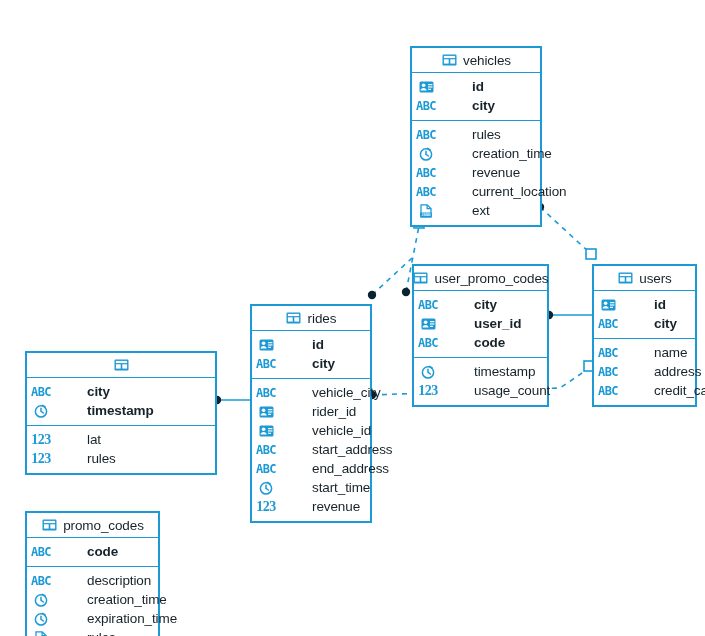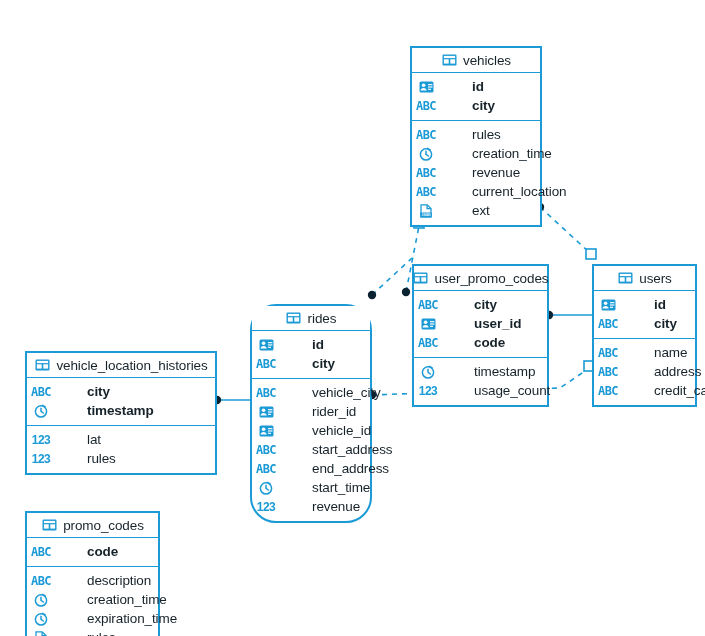--- a/index.html
+++ b/index.html
@@ -84,24 +84,24 @@
   .ic svg { display: block; }
   .ic-abc {
     font-size: 12px;
     font-weight: bold;
     color: #1b9ad6;
     font-family: "DejaVu Sans Mono", monospace;
     letter-spacing: -0.5px;
     line-height: 1;
   }
   .ic-num {
-    font-size: 12px;
+    font-size: 14px;
     font-weight: bold;
     color: #1b9ad6;
-    font-family: Liberation Sans, sans-serif;
+    font-family: Liberation Serif, serif;
     letter-spacing: -0.5px;
     line-height: 1;
   }
 </style>
 </head>
 <body>
 
 <svg id="edges" viewBox="0 0 705 636" xmlns="http://www.w3.org/2000/svg">
 
   <line x1="217" y1="400" x2="250" y2="400" stroke="#1b9ad6" stroke-width="1.6"></line>
@@ -307,21 +307,21 @@
           <span class="col-name">address</span>
         </div>
         <div class="col-row">
           <span class="ic">
             <span class="ic-abc">ABC</span>
           </span>
           <span class="col-name">credit_card</span>
         </div>
       </div>
     </div>
-    <div class="table-box" style="left: 250px; top: 288px; width: 122px; border-radius: 26px;">
+    <div class="table-box" style="left: 250px; top: 288px; width: 122px;">
       <div class="tbl-header">
         <span class="ic">
           <svg width="15" height="12" viewBox="0 0 15 12">
             <rect x="0.5" y="0.5" width="14" height="11" rx="1.2" fill="#1b9ad6"></rect>
             <rect x="1.9" y="1.9" width="11.2" height="2.2" fill="#ffffff"></rect>
             <rect x="1.9" y="5.3" width="4.8" height="4.3" fill="#ffffff"></rect>
             <rect x="8.3" y="5.3" width="4.8" height="4.3" fill="#ffffff"></rect>
           </svg>
         </span>
         <span class="tbl-title">rides</span>
@@ -413,21 +413,20 @@
     <div class="table-box" style="left: 25px; top: 335px; width: 192px;">
       <div class="tbl-header">
         <span class="ic">
           <svg width="15" height="12" viewBox="0 0 15 12">
             <rect x="0.5" y="0.5" width="14" height="11" rx="1.2" fill="#1b9ad6"></rect>
             <rect x="1.9" y="1.9" width="11.2" height="2.2" fill="#ffffff"></rect>
             <rect x="1.9" y="5.3" width="4.8" height="4.3" fill="#ffffff"></rect>
             <rect x="8.3" y="5.3" width="4.8" height="4.3" fill="#ffffff"></rect>
           </svg>
         </span>
-        <span class="tbl-title">vehicle_location_histories</span>
       </div>
       <div class="col-group">
         <div class="col-row pk">
           <span class="ic">
             <span class="ic-abc">ABC</span>
           </span>
           <span class="col-name">city</span>
         </div>
         <div class="col-row pk">
           <span class="ic">

